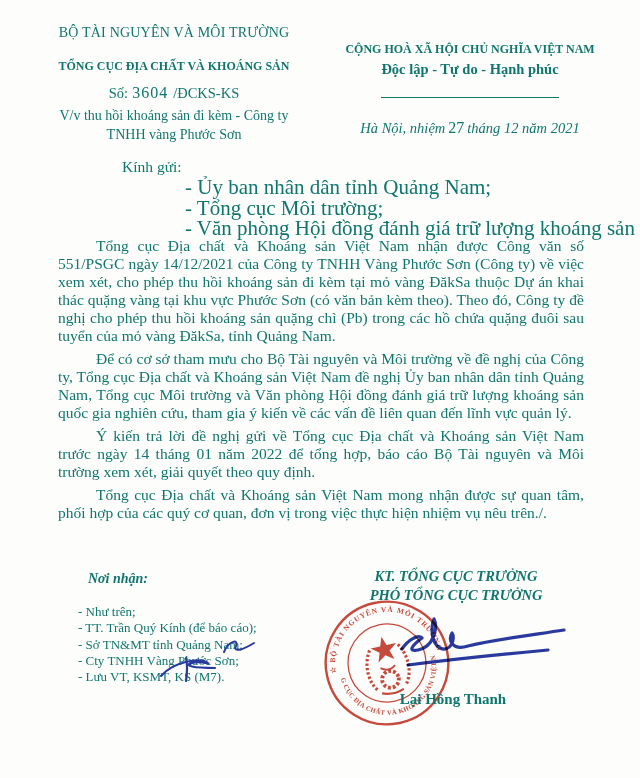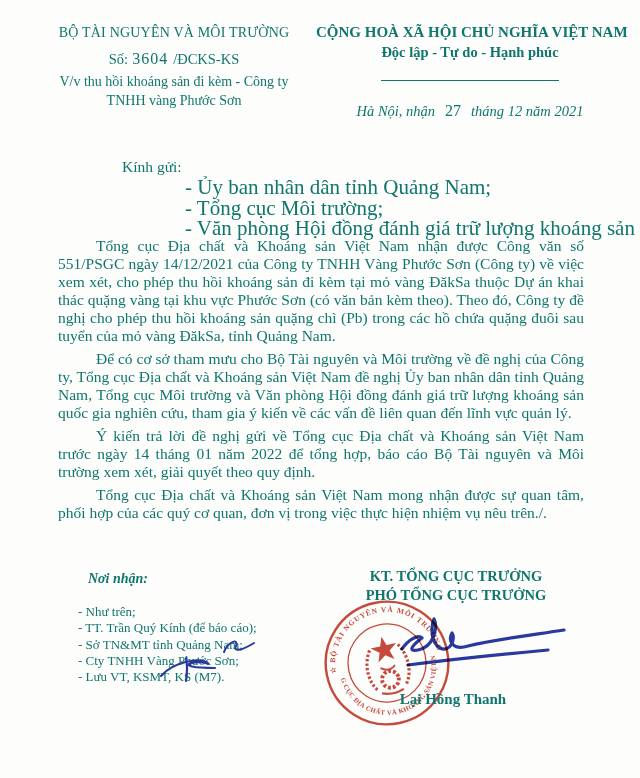--- a/index.html
+++ b/index.html
@@ -18,75 +18,76 @@
   
   .hdr-left {
     position: absolute; left: 26px; top: 24px; width: 296px;
     text-align: center; line-height: 17px;
   }
   .hdr-right {
     position: absolute; left: 316px; top: 24px; width: 308px;
     text-align: center; line-height: 17px;
   }
   .h-line1 { font-size: 14px; letter-spacing: .2px; white-space: nowrap; }
-  .h-line2 { font-size: 15px; font-weight: bold; white-space: nowrap; }
+  .h-line2 { font-size: 12px; font-weight: bold; white-space: nowrap; margin-top: 17px; }
   .h-line3 { font-size: 15px; font-weight: bold; margin-top: 1px; }
   .underlined { border-bottom: 1.5px solid currentColor; padding-bottom: 19px; display: inline-block; }
   .doc-number { margin-top: 9px; font-size: 14.5px; white-space: nowrap; }
   .doc-number .inserted { font-size: 16px; letter-spacing: 1px; margin: 0 5px 0 4px; }
   .subject { font-size: 14px; line-height: 19px; margin-top: 4px; }
   .motto { font-size: 14.5px; font-weight: bold; margin-top: 3px; }
   .date-line { margin-top: 21px; font-size: 14.5px; font-style: italic; white-space: nowrap; }
-  .date-line .day { font-style: normal; font-size: 16px; margin: 0 10px; }
+  .date-line .day { font-style: normal; font-size: 16px; margin: 0 3px; }
 
   
   .kinh-gui { position: absolute; left: 122px; top: 158px; font-size: 15.5px; }
   .recipients { position: absolute; left: 185px; top: 177px; font-size: 21px; line-height: 20.5px; white-space: nowrap; }
 
   
   .body-text { position: absolute; left: 58px; top: 237px; width: 526px; }
   .body-text p {
     font-size: 15.5px; line-height: 18px;
     text-align: justify; text-indent: 38px;
     margin-bottom: 5px;
   }
 
   
   .noi-nhan { position: absolute; left: 78px; top: 571px; font-size: 13px; line-height: 16.2px; }
   .noi-nhan .nn-label { font-size: 14px; font-weight: bold; font-style: italic; margin-left: 10px; margin-bottom: 17px; }
-  .sign-block { position: absolute; left: 330px; top: 567px; width: 252px; text-align: center; }
+  .sign-block { position: absolute; left: 330px; top: 567px; width: 252px; text-align: center; font-style: italic; }
   .sign-title { font-size: 14.5px; font-weight: bold; line-height: 18.5px; white-space: nowrap; }
   .signer-name { position: absolute; left: 372px; top: 691px; width: 162px; text-align: center; font-size: 15px; font-weight: bold; }
 
   .stamp { position: absolute; left: 322px; top: 598px; width: 130px; height: 130px; opacity: .92; mix-blend-mode: multiply; }
   .signature { position: absolute; left: 392px; top: 613px; width: 180px; height: 64px; mix-blend-mode: multiply; }
   .paraph-1 { position: absolute; left: 220px; top: 635px; width: 38px; height: 24px; }
   .paraph-2 { position: absolute; left: 155px; top: 653px; width: 66px; height: 32px; }
 </style>
 </head>
 <body>
 
 <div class="page">
 
   <div class="hdr-left">
     <div class="h-line1">BỘ TÀI NGUYÊN VÀ MÔI TRƯỜNG</div>
+    <div class="h-line2">TỔNG CỤC ĐỊA CHẤT VÀ KHOÁNG SẢN</div>
     <div class="doc-number">
       <span>Số:</span><span class="inserted">3604</span><span>/ĐCKS-KS</span>
     </div>
     <div class="subject">
       <div>V/v thu hồi khoáng sản đi kèm - Công ty</div>
       <div>TNHH vàng Phước Sơn</div>
     </div>
   </div>
 
   <div class="hdr-right">
     <div class="h-line2">CỘNG HOÀ XÃ HỘI CHỦ NGHĨA VIỆT NAM</div>
     <div class="motto"><span class="underlined">Độc lập - Tự do - Hạnh phúc</span></div>
     <div class="date-line">
-      <span>Hà Nội, nhận</span><span class="day">27</span><span>tháng 12 năm 2021</span>
+      <span>Hà Nội, nhiệm</span><span class="day">27</span><span>tháng 12 năm 2021</span>
     </div>
   </div>
 
   <div class="kinh-gui">Kính gửi:</div>
   <div class="recipients">
     <div>- Ủy ban nhân dân tỉnh Quảng Nam;</div>
     <div>- Tổng cục Môi trường;</div>
     <div>- Văn phòng Hội đồng đánh giá trữ lượng khoáng sản quốc gia.</div>
   </div>
 

